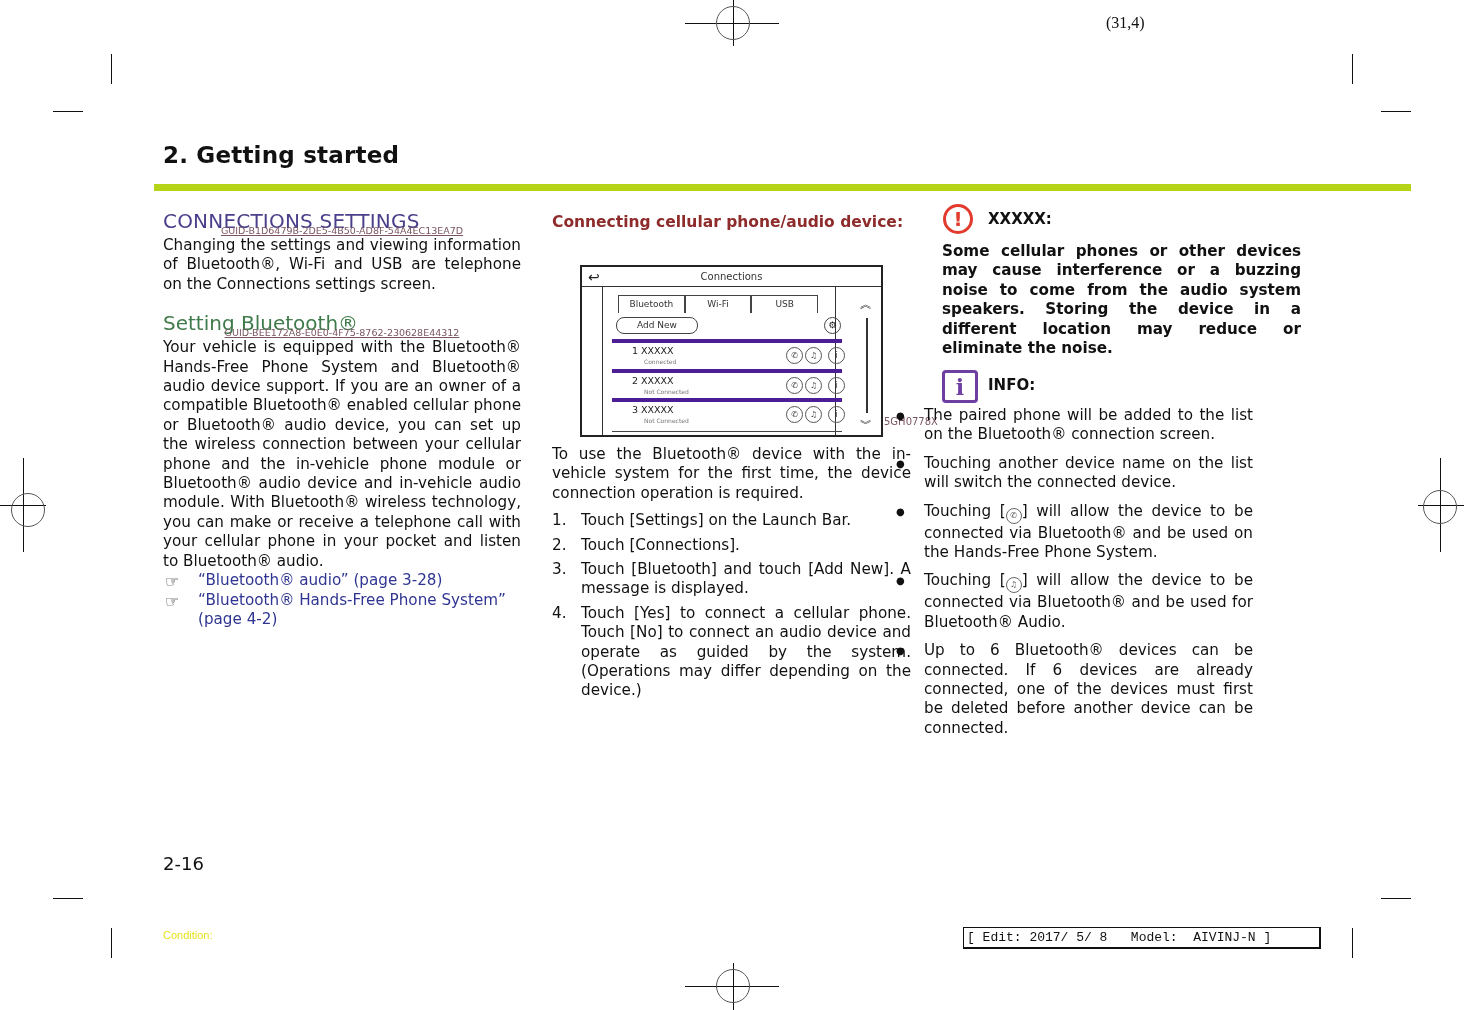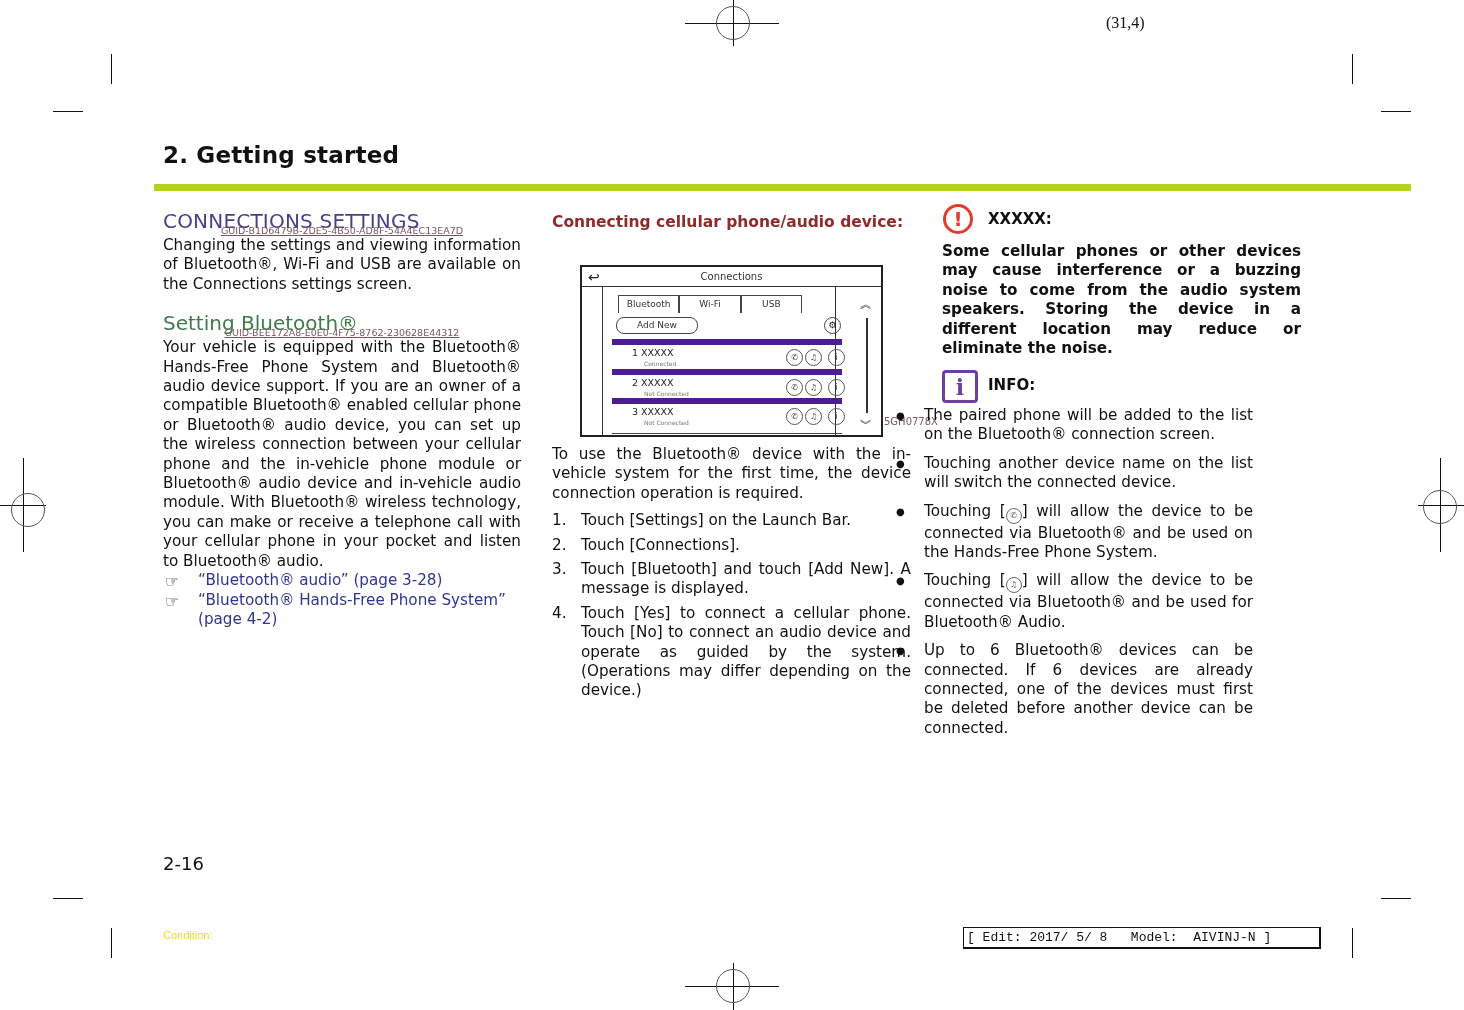--- a/index.html
+++ b/index.html
@@ -29,25 +29,25 @@
   ul.bul li::before { content: "●"; position: absolute; left: 2px; top: 0; font-size: 10px; }
   .note-body { font-weight: bold; font-size: 15.2px; line-height: 19.4px; text-align: justify; }
   .icon-inline { display: inline-block; width: 14px; height: 14px; border: 1px solid #666; border-radius: 50%; vertical-align: -2px; font-size: 8px; line-height: 14px; text-align: center; color: #555; }
   .footer-page { left: 163px; top: 853px; font-size: 18px; color: #111; }
   .cond { left: 163px; top: 929px; font-family: "Liberation Sans", sans-serif; font-size: 11px; color: #e6df1a; }
   .edit-box { left: 963px; top: 927px; width: 358px; height: 22px; border: 1px solid #111; border-right-width: 2px; border-bottom-width: 2px; box-sizing: border-box; font-family: Liberation Mono, monospace; font-size: 13px; padding: 2px 0 0 3px; white-space: pre; }
   
   .fig .title-bar { position: absolute; left: 0; top: 0; right: 0; height: 19px; border-bottom: 1px solid #333; text-align: center; font-size: 10px; line-height: 19px; color: #333; }
   .fig .back { position: absolute; left: 6px; top: 1px; font-size: 14px; color: #222; }
   .fig .inner { position: absolute; left: 20px; top: 19px; width: 232px; bottom: 0; border-left: 1px solid #333; border-right: 1px solid #333; }
-  .fig .tabs { position: absolute; left: 16px; top: 9px; width: 184px; height: 18px; display: flex; justify-content: space-between; }
+  .fig .tabs { position: absolute; left: 16px; top: 9px; width: 200px; height: 18px; display: flex; justify-content: space-between; }
   .fig .tab { flex: 1; border: 1px solid #444; border-bottom: none; font-size: 9px; text-align: center; line-height: 17px; color: #333; }
   .fig .addnew { position: absolute; left: 14px; top: 31px; width: 80px; height: 15px; border: 1px solid #444; border-radius: 8px; font-size: 9px; text-align: center; line-height: 15px; color: #333; }
   .fig .gear { position: absolute; left: 244px; top: 31px; width: 15px; height: 15px; border: 1px solid #444; border-radius: 50%; font-size: 9px; text-align: center; line-height: 15px; }
-  .fig .dev { position: absolute; left: 14px; width: 244px; height: 30px; border-top: 6px solid #4c1d95; }
+  .fig .dev { position: absolute; left: 14px; width: 244px; height: 30px; border-top: 4px solid #4c1d95; }
   .fig .dev .dn { position: absolute; left: 20px; top: 2px; font-size: 9.5px; color: #222; }
   .fig .dev .ds { position: absolute; left: 32px; top: 15px; font-size: 6px; color: #777; }
   .fig .dev .ic { position: absolute; top: 4px; width: 15px; height: 15px; border: 1px solid #555; border-radius: 50%; font-size: 8px; text-align: center; line-height: 15px; color: #444; }
   .fig .scroll { position: absolute; right: 0; top: 19px; width: 28px; bottom: 0; }
   .fig .scroll .up { position: absolute; left: 7px; top: 10px; font-size: 12px; color: #333; }
   .fig .scroll .down { position: absolute; left: 7px; bottom: 2px; font-size: 12px; color: #333; }
   .fig .scroll .track { position: absolute; left: 13px; top: 32px; bottom: 22px; width: 2px; background: #333; }
   .note-icon { position: absolute; left: 943px; top: 204px; width: 30px; height: 30px; border: 3px solid #e23b2e; border-radius: 50%; box-sizing: border-box; text-align: center; color: #e23b2e; font-weight: bold; font-size: 20px; line-height: 24px; }
   .info-icon { position: absolute; left: 942px; top: 370px; width: 36px; height: 33px; border: 3px solid #6d3fa0; border-radius: 4px; box-sizing: border-box; text-align: center; color: #6d3fa0; font-weight: bold; font-size: 22px; line-height: 28px; font-family: "DejaVu Serif", serif; }
   .head-label { position: absolute; font-weight: bold; font-size: 15px; }
@@ -81,21 +81,21 @@
 <div class="line-h" style="left:685px;top:986px;width:94px;"></div>
 <div class="reg" style="left:716px;top:969px;"></div>
 
 <div class="abs page-code">(31,4)</div>
 <div class="abs chapter-title">2. Getting started</div>
 <div class="abs green-bar"></div>
 
 <div class="col" style="left:163px;top:210px;width:358px;">
   <div class="sec-title">CONNECTIONS SETTINGS</div>
   <div class="guid">GUID-B1D6479B-2DE5-4B50-AD8F-54A4EC13EA7D</div>
-  <p>Changing the settings and viewing information of Bluetooth®, Wi-Fi and USB are available on the Connections settings screen.</p>
+  <p>Changing the settings and viewing information of Bluetooth®, Wi-Fi and USB are telephone on the Connections settings screen.</p>
   <div class="sub-title" style="margin-top:18px;">Setting Bluetooth®</div>
   <div class="guid">GUID-BEE172A8-E0E0-4F75-8762-230628E44312</div>
   <p>Your vehicle is equipped with the Bluetooth® Hands-Free Phone System and Bluetooth® audio device support. If you are an owner of a compatible Bluetooth® enabled cellular phone or Bluetooth® audio device, you can set up the wireless connection between your cellular phone and the in-vehicle phone module or Bluetooth® audio device and in-vehicle audio module. With Bluetooth® wireless technology, you can make or receive a telephone call with your cellular phone in your pocket and listen to Bluetooth® audio.</p>
   <div class="xref">
     <span class="hand">☞</span>
     <span>“Bluetooth® audio” (page 3-28)</span>
   </div>
   <div class="xref">
     <span class="hand">☞</span>
     <span>“Bluetooth® Hands-Free Phone System” (page 4-2)</span>

